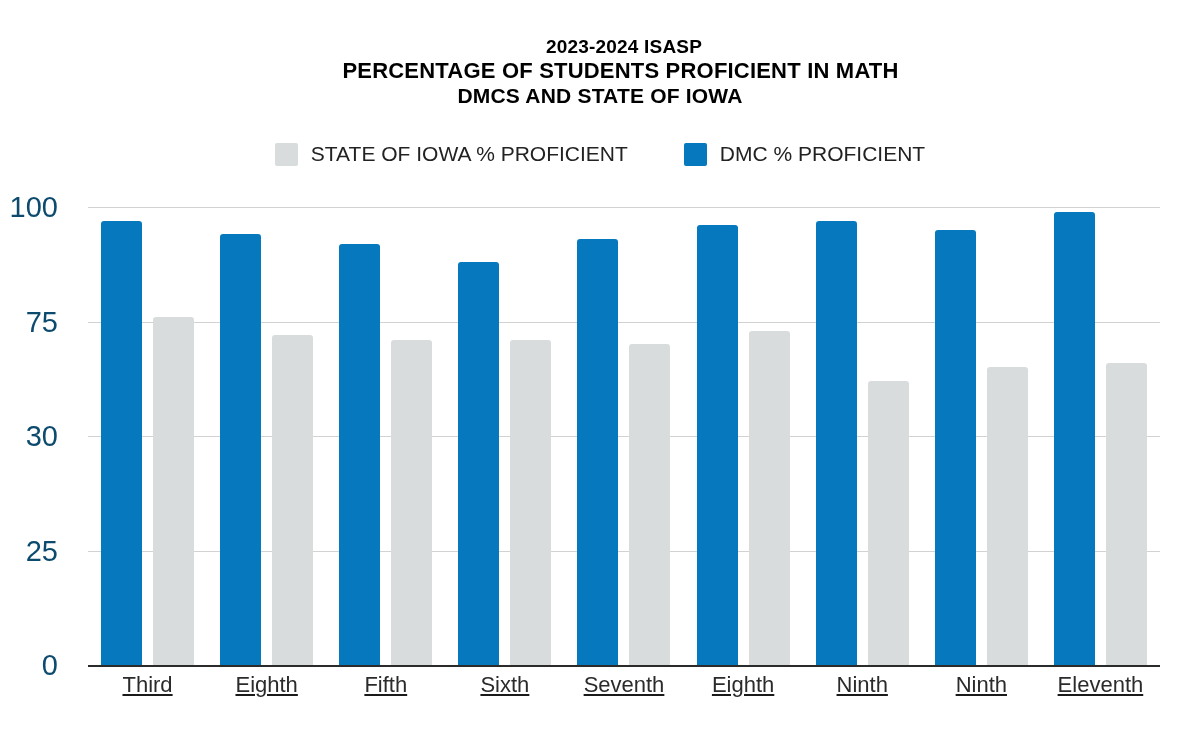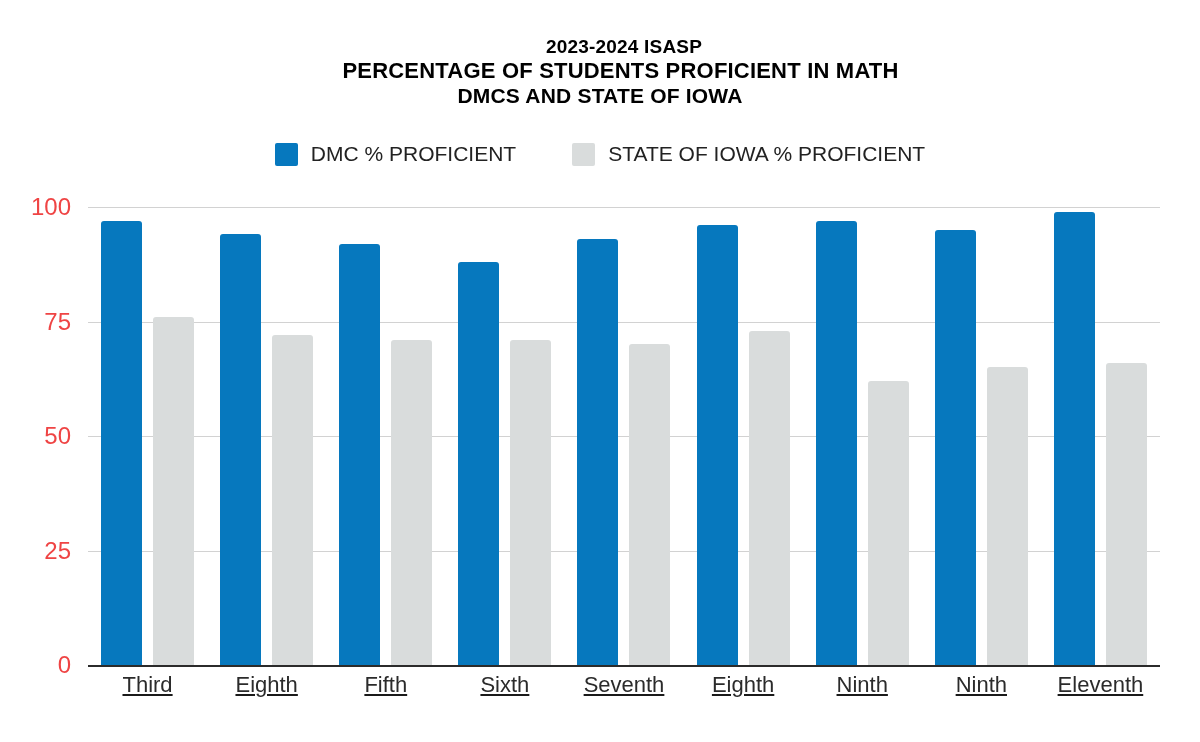--- a/index.html
+++ b/index.html
@@ -96,24 +96,24 @@
 
   .ytick-labels {
     position: absolute;
     left: 0;
     top: 207px;
     width: 88px;
     height: 458px;
   }
   .ytick-label {
     position: absolute;
-    right: 17px;
+    right: 30px;
     transform: translateY(-50%);
-    font-size: 24px;
-    color: #ef4444;
+    font-size: 29px;
+    color: #0c4a6e;
     text-align: right;
     white-space: nowrap;
   }
 
   
   .groups {
     position: absolute;
     inset: 0;
     display: flex;
     align-items: flex-end;
@@ -156,33 +156,33 @@
 <div class="chart-root">
 
   <div class="title-block">
     <div class="title-line title-line-1">2023-2024 ISASP</div>
     <div class="title-line title-line-2">PERCENTAGE OF STUDENTS PROFICIENT IN MATH</div>
     <div class="title-line title-line-3">DMCS AND STATE OF IOWA</div>
   </div>
 
   <div class="legend" id="legend">
       <div class="legend-item">
+        <span class="legend-swatch" style="background: rgb(217, 220, 220);"></span>
+        <span class="legend-label">STATE OF IOWA % PROFICIENT</span>
+      </div>
+      <div class="legend-item">
         <span class="legend-swatch" style="background: rgb(6, 120, 190);"></span>
         <span class="legend-label">DMC % PROFICIENT</span>
-      </div>
-      <div class="legend-item">
-        <span class="legend-swatch" style="background: rgb(217, 220, 220);"></span>
-        <span class="legend-label">STATE OF IOWA % PROFICIENT</span>
       </div>
     </div>
 
   <div class="ytick-labels" id="yticks">
       <div class="ytick-label" style="top: 458px;">0</div>
       <div class="ytick-label" style="top: 343.5px;">25</div>
-      <div class="ytick-label" style="top: 229px;">50</div>
+      <div class="ytick-label" style="top: 229px;">30</div>
       <div class="ytick-label" style="top: 114.5px;">75</div>
       <div class="ytick-label" style="top: 0px;">100</div>
     </div>
 
   <div class="plot">
     <div class="gridlines" id="gridlines">
         <div class="gridline axis-zero" style="top: 458px;"></div>
         <div class="gridline" style="top: 343.5px;"></div>
         <div class="gridline" style="top: 229px;"></div>
         <div class="gridline" style="top: 114.5px;"></div>

